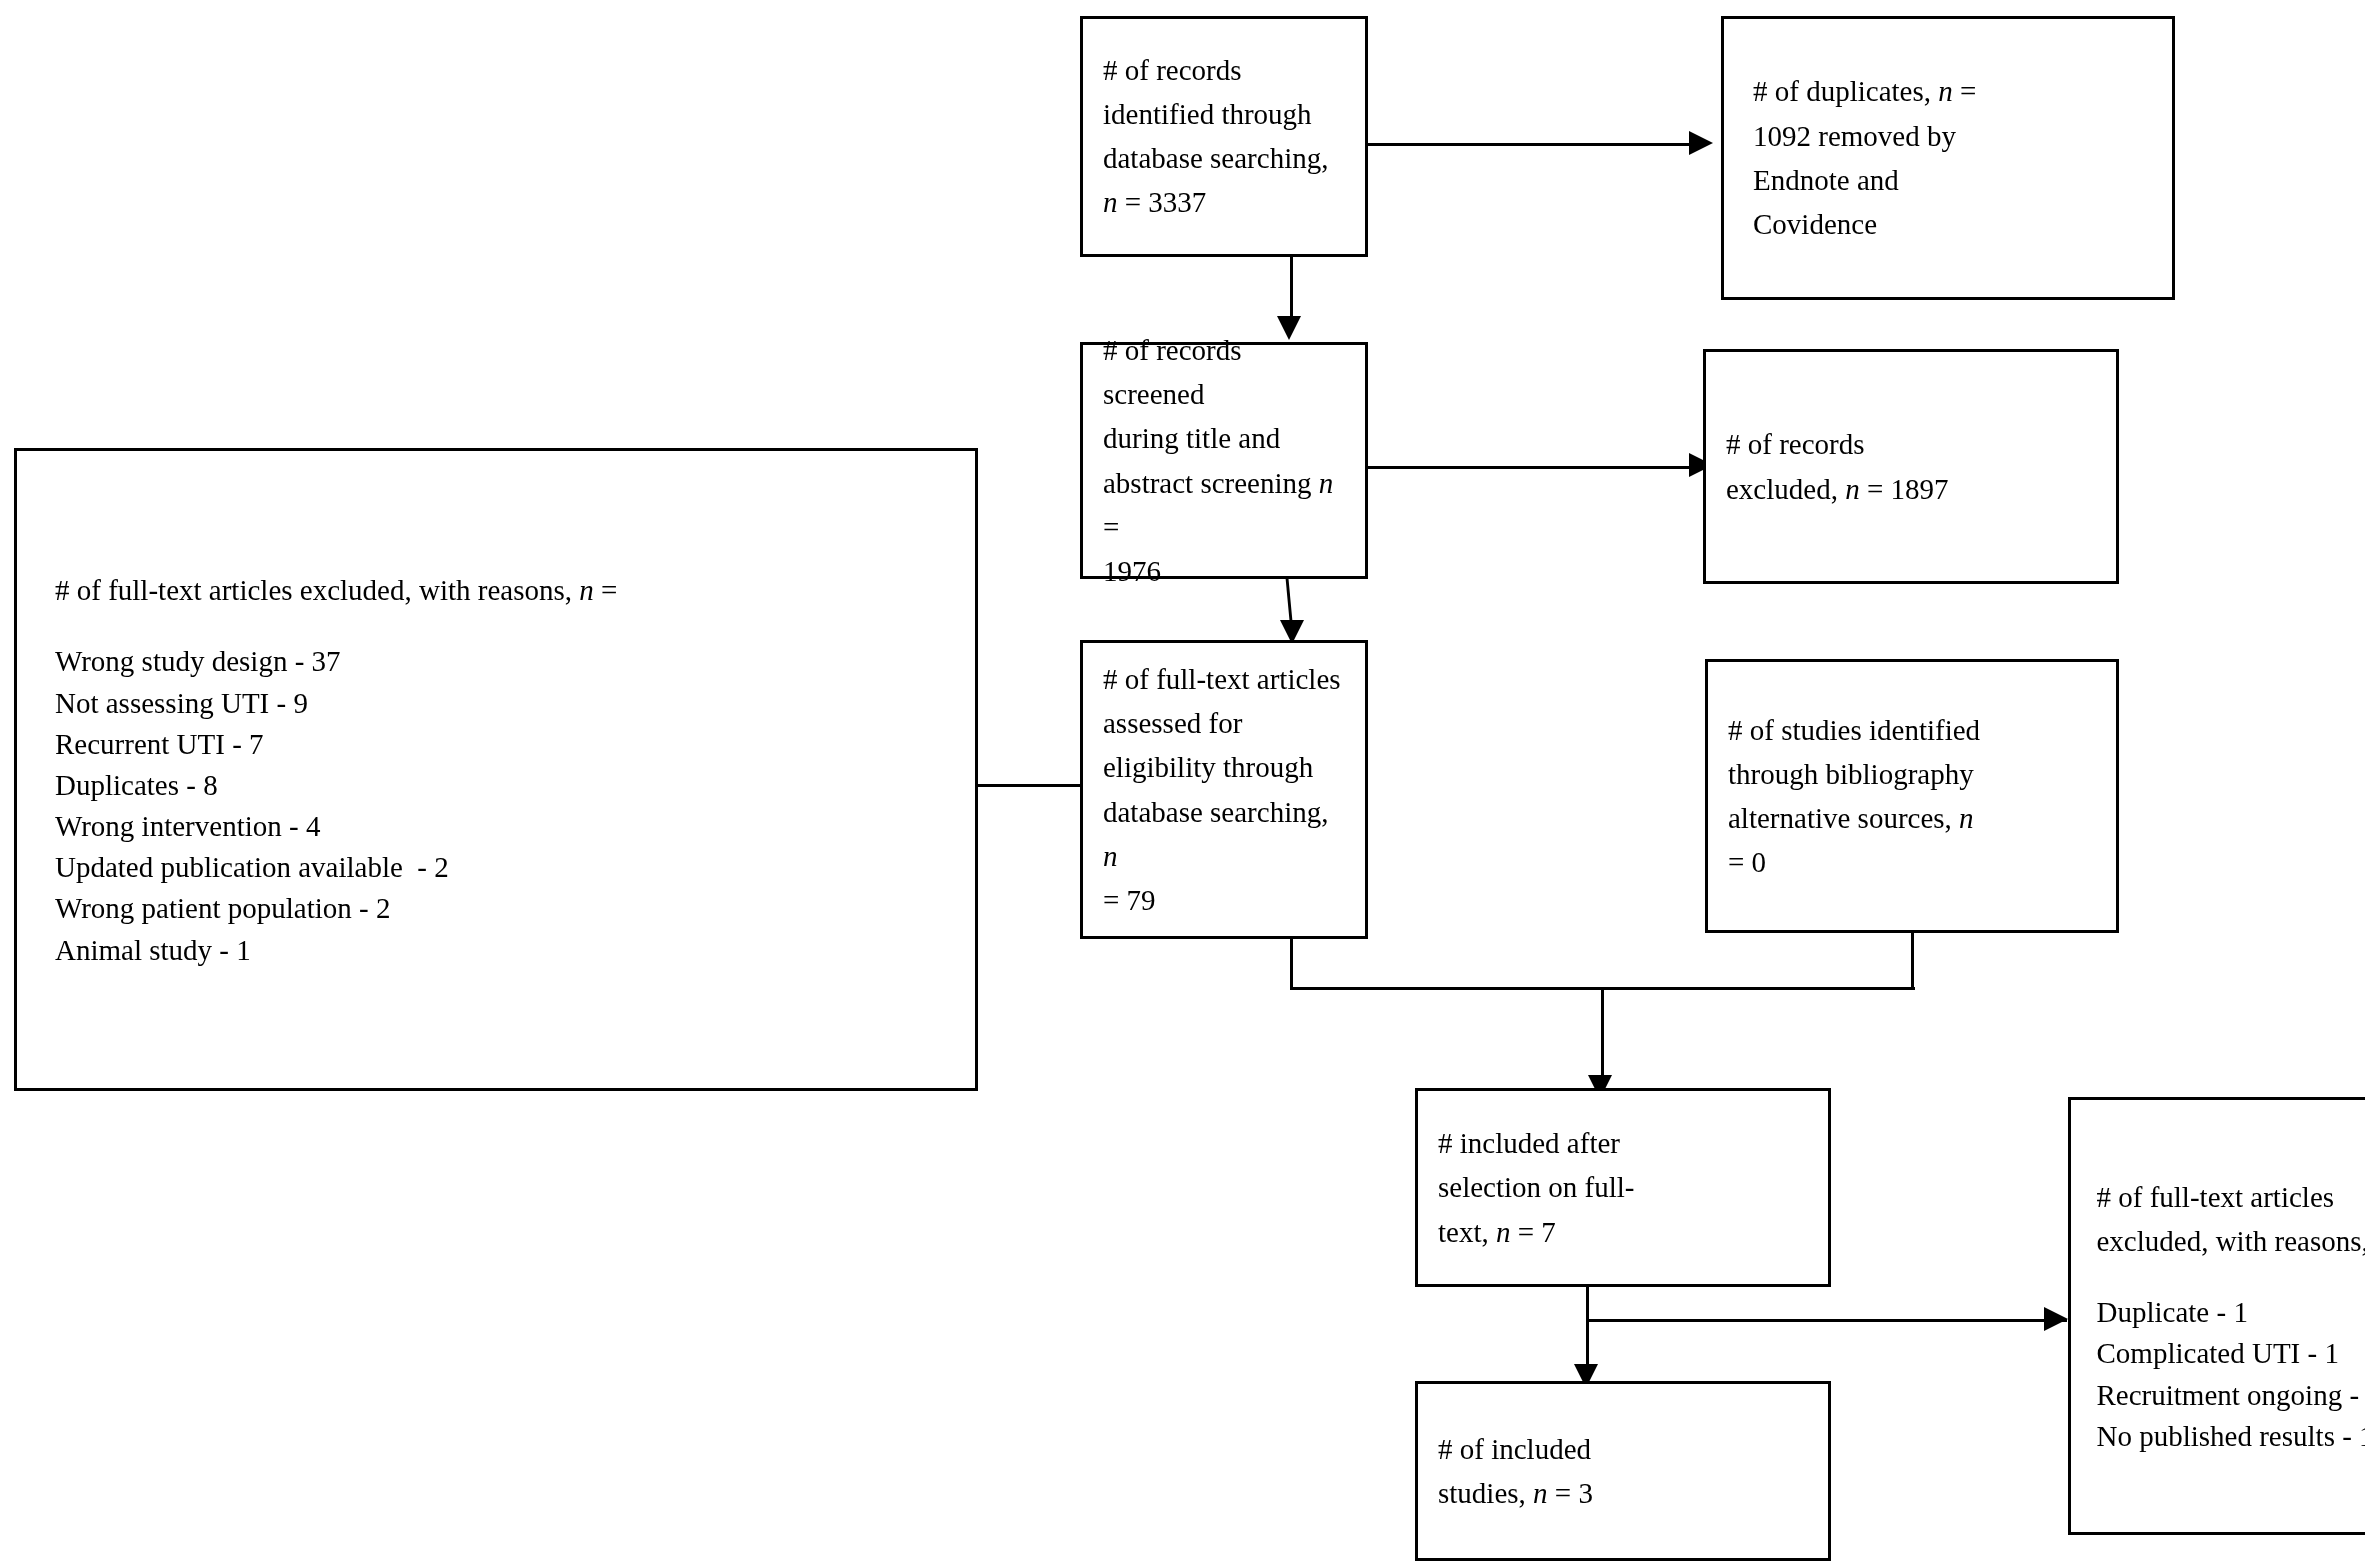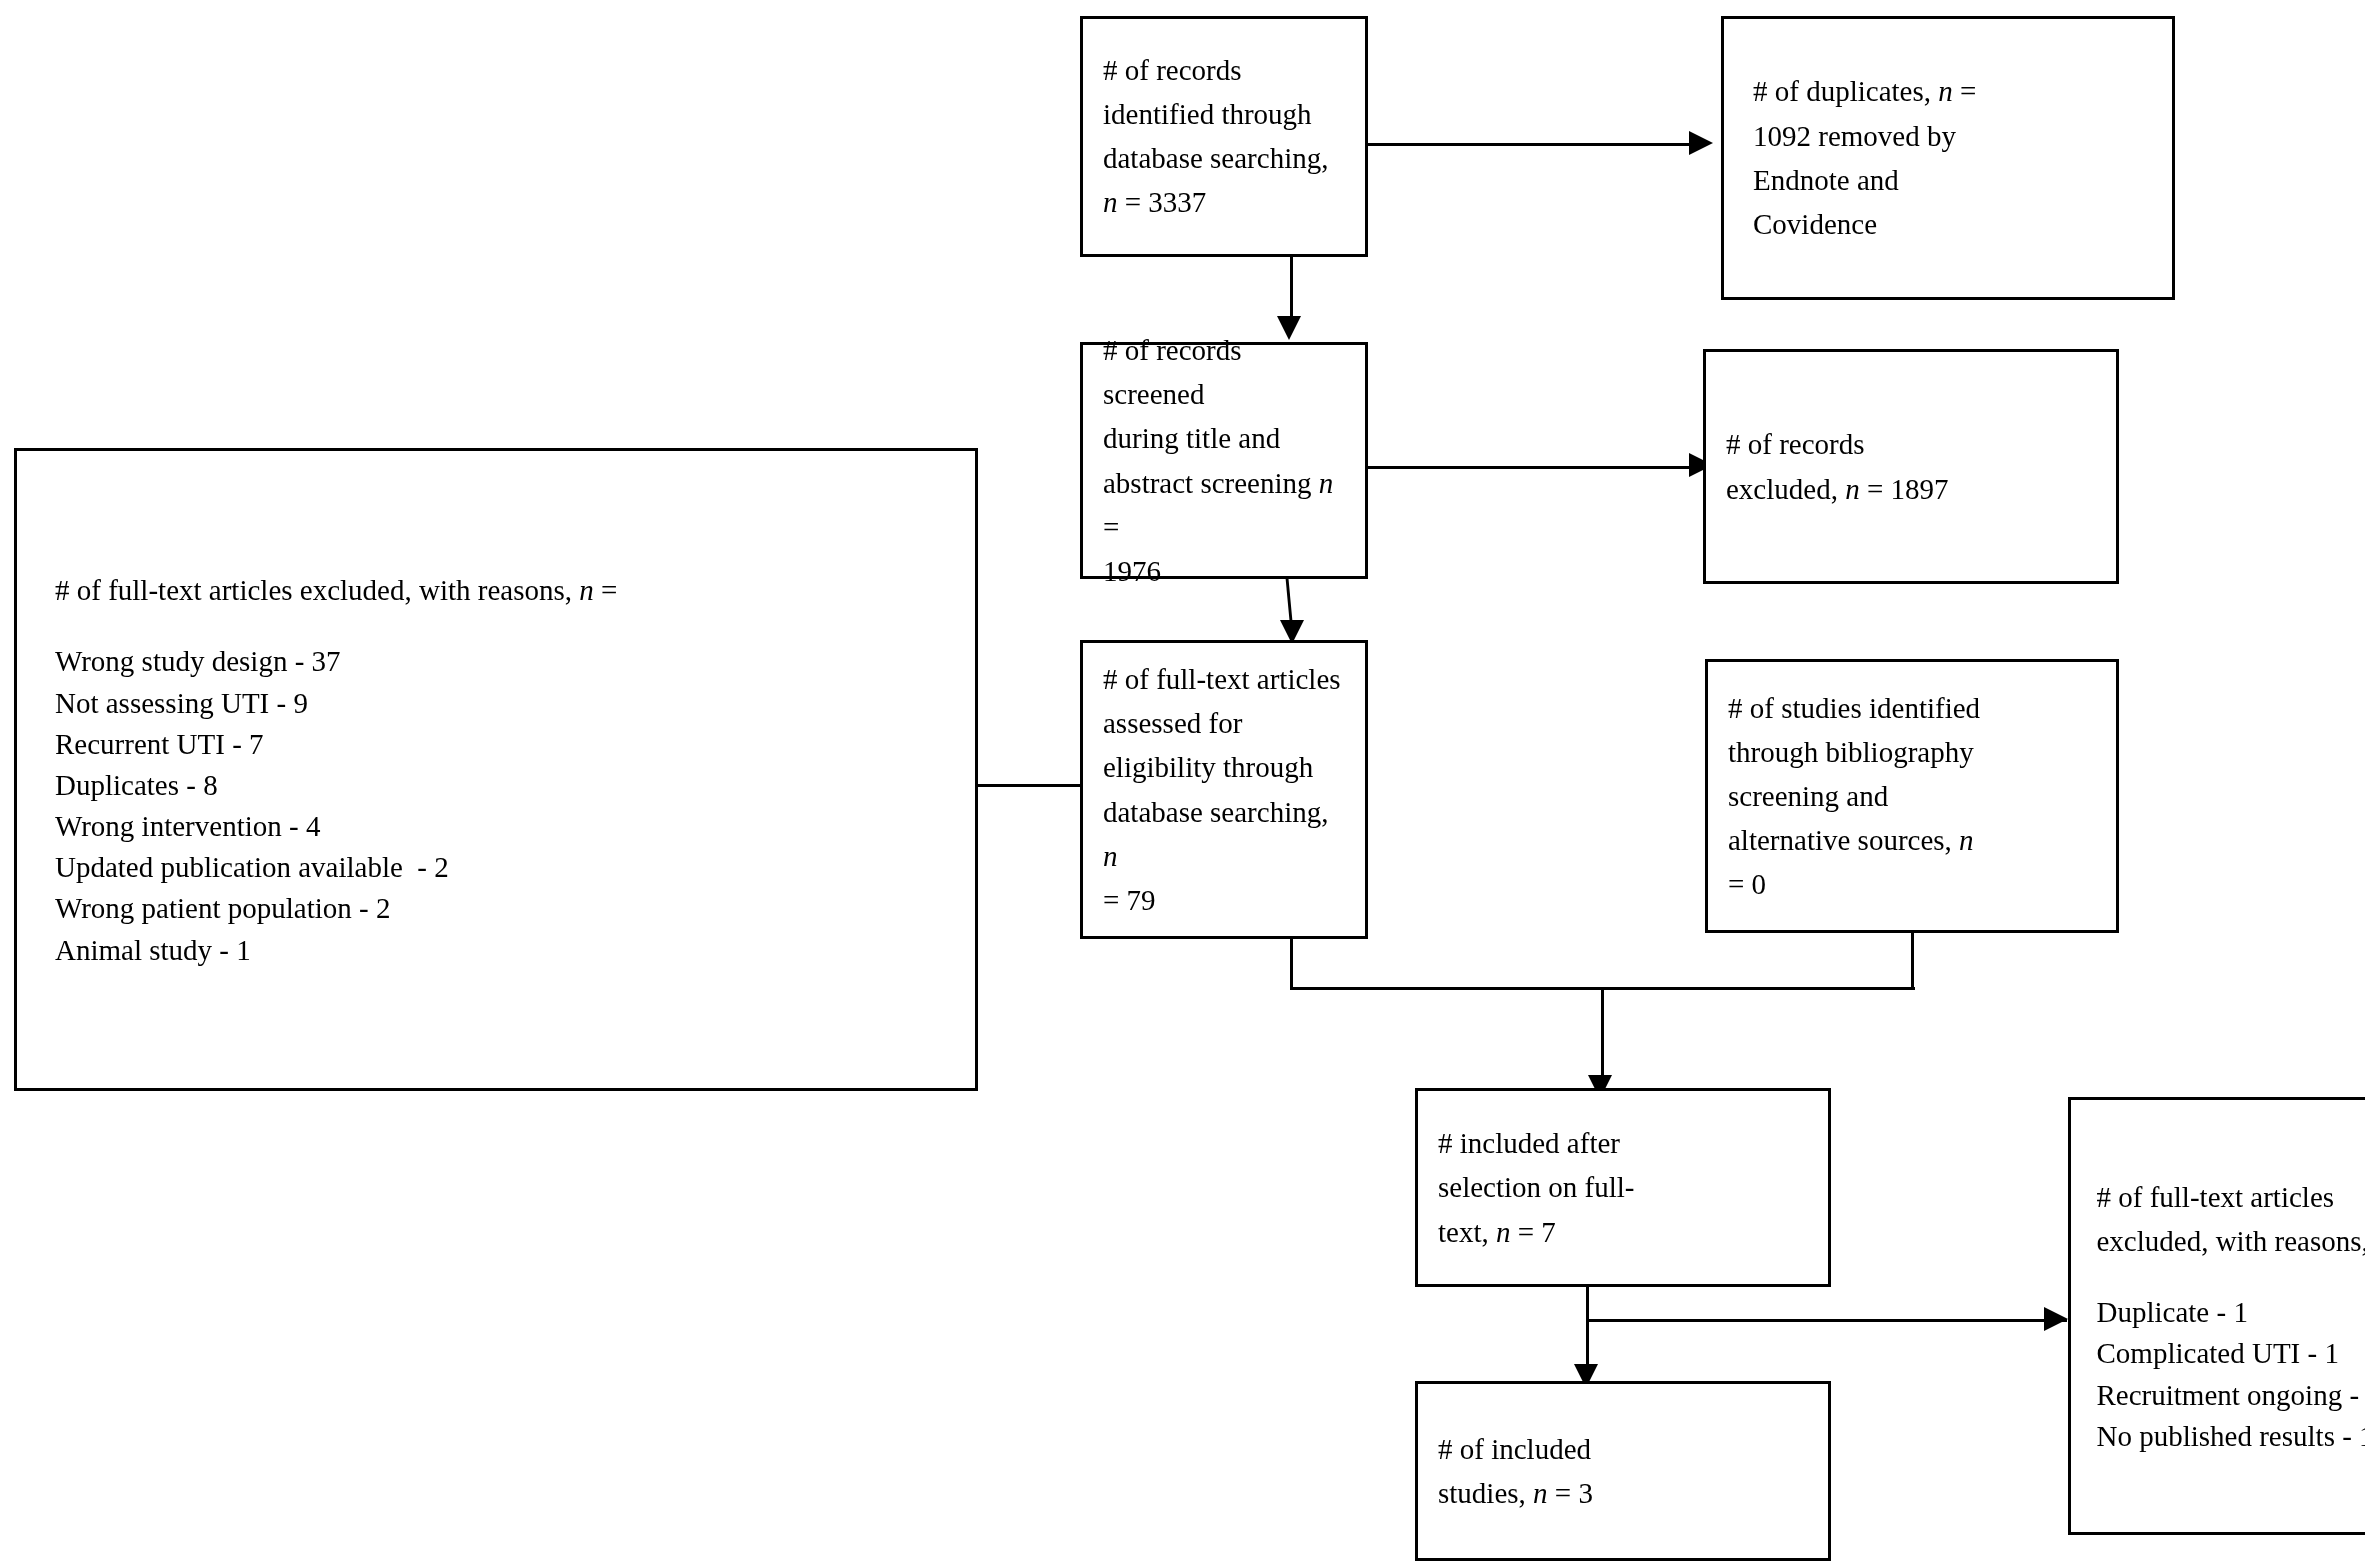--- a/index.html
+++ b/index.html
@@ -160,21 +160,20 @@
       <div class="ln">eligibility through</div>
       <div class="ln">database searching, <i>n</i></div>
       <div class="ln">= 79</div>
     </div>
   </div>
 
   <div class="box" style="left:1705px; top:659px; width:414px; height:274px;">
     <div class="box-inner">
       <div class="ln"># of studies identified</div>
       <div class="ln">through bibliography</div>
-      <div class="ln">screening and</div>
       <div class="ln">alternative sources, <i>n</i></div>
       <div class="ln">= 0</div>
     </div>
   </div>
 
   <div class="box" style="left:1415px; top:1088px; width:416px; height:199px;">
     <div class="box-inner">
       <div class="ln"># included after</div>
       <div class="ln">selection on full-</div>
       <div class="ln">text, <i>n</i> = 7</div>

